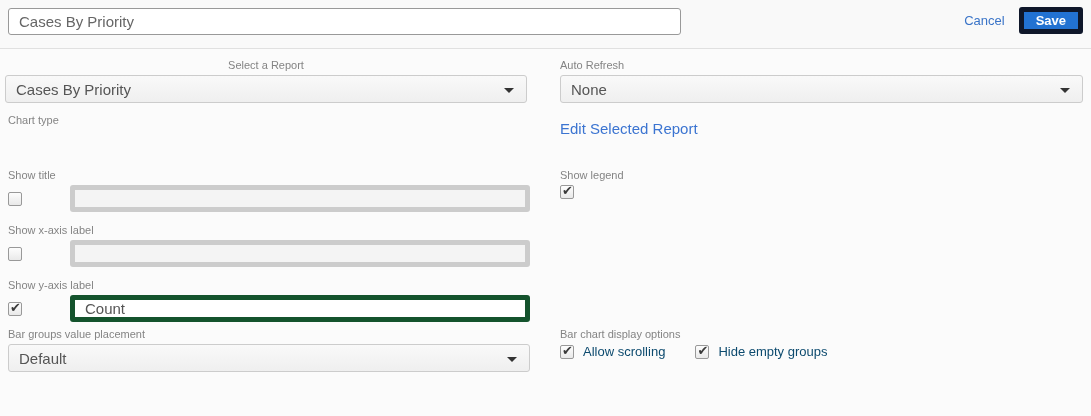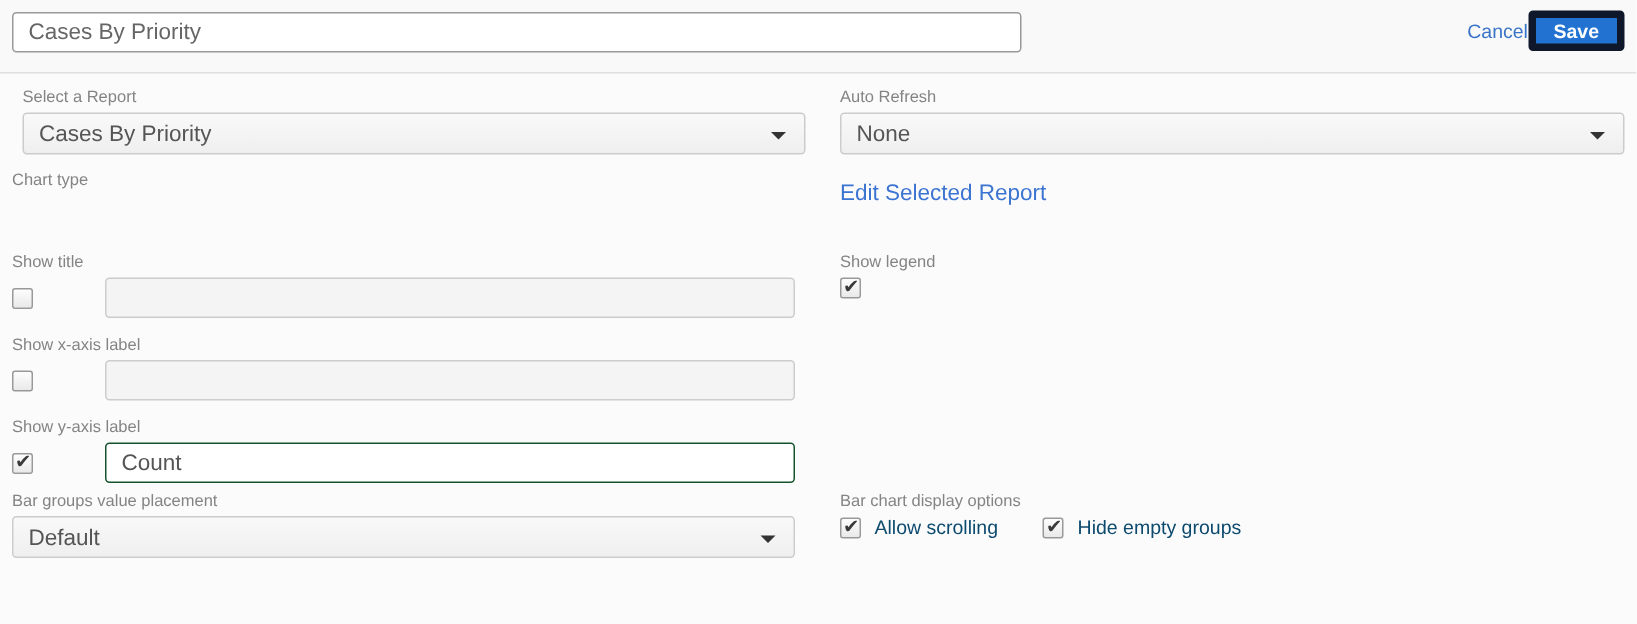--- a/index.html
+++ b/index.html
@@ -32,20 +32,21 @@
     font-size: 15px;
     color: #666;
     outline: none;
   }
   .header-actions {
     position: absolute;
     right: 8px; top: 7px;
     height: 27px;
     display: flex;
     align-items: center;
+    gap: 14px;
   }
   .cancel-link {
     font-size: 13px;
     color: #3a74c8;
     cursor: pointer;
     text-decoration: none;
   }
   .save-btn {
     height: 27px;
     padding: 0 12px;
@@ -107,21 +108,21 @@
   }
   .checkbox.checked::after {
     content: "\2714";
     position: absolute;
     left: 1px; top: -3px;
     font-size: 13px;
     color: #3a3a3a;
   }
   .text-input {
     height: 27px;
-    border: 1px solid #14532d;
+    border: 5px solid #14532d;
     border-radius: 3px;
     background: #fff;
     padding: 0 10px;
     font-family: "Liberation Sans", sans-serif;
     font-size: 15px;
     color: #555;
     outline: none;
   }
   .text-input:disabled,
   .text-input.disabled {
@@ -148,21 +149,21 @@
 <div class="screen">
 
   <div class="header">
     <input class="title-input" type="text" value="Cases By Priority" style="">
     <div class="header-actions">
       <a class="cancel-link">Cancel</a>
       <button class="save-btn">Save</button>
     </div>
   </div>
 
-  <div class="group" style="left:15px; top:59px; width:522px;">
+  <div class="group" style="left:5px; top:59px; width:522px;text-align:center;">
     <span class="field-label">Select a Report</span>
     <div class="dropdown">
       <span class="dd-value">Cases By Priority</span>
       <span class="caret"></span>
     </div>
   </div>
 
   <div class="group" style="left:8px; top:114px; width:522px;">
     <span class="field-label">Chart type</span>
   </div>

